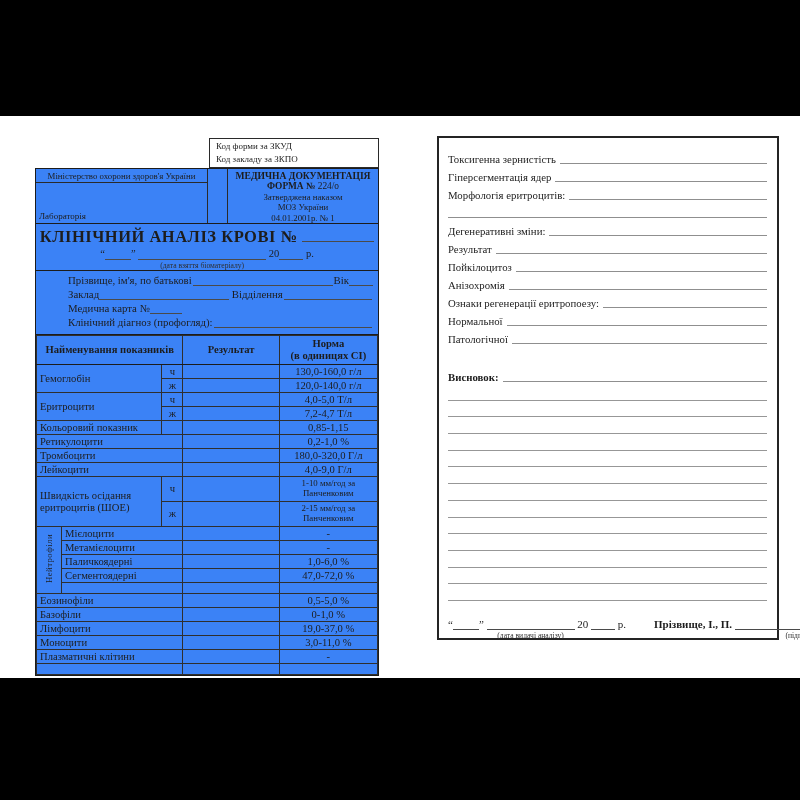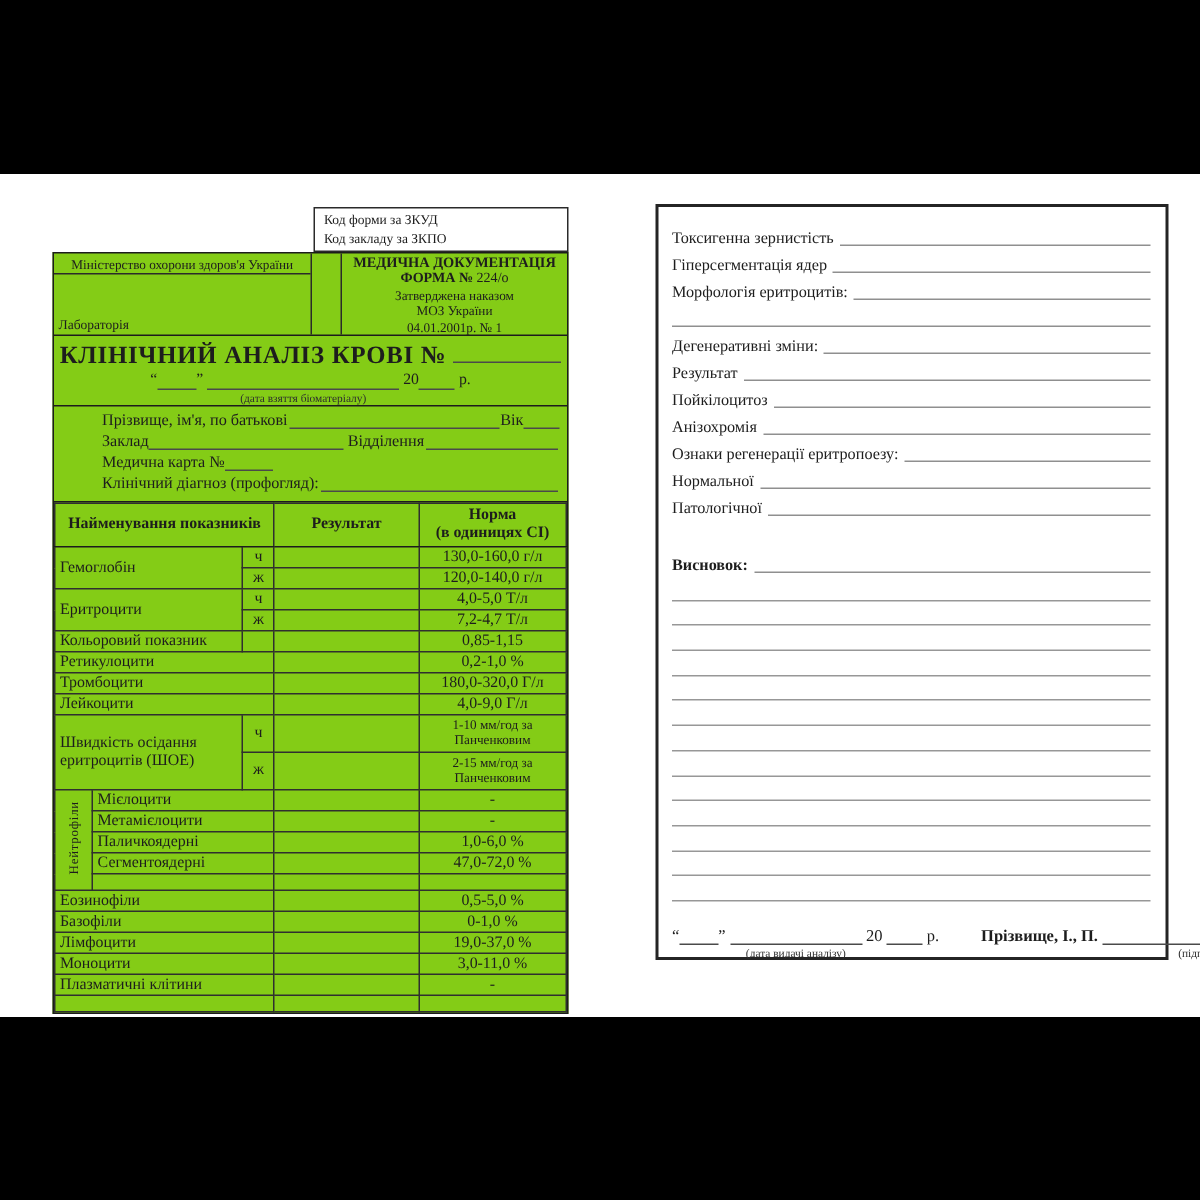--- a/index.html
+++ b/index.html
@@ -12,21 +12,21 @@
   .bar{position:absolute;left:0;width:800px;background:#000;}
   .bar.top{top:0;height:116px;}
   .bar.bottom{top:678px;height:122px;}
 
   
   .left-page{position:absolute;left:35px;top:138px;width:344px;}
   .kod-box{
     margin-left:174px;width:156px;border:1.5px solid #2a2a2a;
     font-size:9px;line-height:13px;padding:1px 6px;background:#fff;
   }
-  .form-box{border:1.8px solid #1c1c1c;background:#84cc16;}
+  .form-box{border:1.8px solid #1c1c1c;background:#3b82f6;}
   .hdr-row{display:flex;height:54px;border-bottom:1.6px solid #1c1c1c;}
   .hdr-cell1{width:171px;border-right:1.2px solid #2a2a2a;display:flex;flex-direction:column;}
   .ministry{font-size:8.8px;text-align:center;border-bottom:1px solid #2a2a2a;padding:2px 2px 1px;}
   .lab{font-size:9px;margin-top:auto;padding:0 3px 2px;}
   .hdr-cell2{width:19px;border-right:1.2px solid #2a2a2a;}
   .hdr-cell3{flex:1;text-align:center;font-size:8.8px;line-height:10.4px;padding-top:2px;}
   .hdr-cell3 .b1{font-weight:bold;font-size:9.6px;}
   .hdr-cell3 .b2{font-size:9.4px;}
   .hdr-cell3 .b2 .bn{font-weight:bold;}
 

